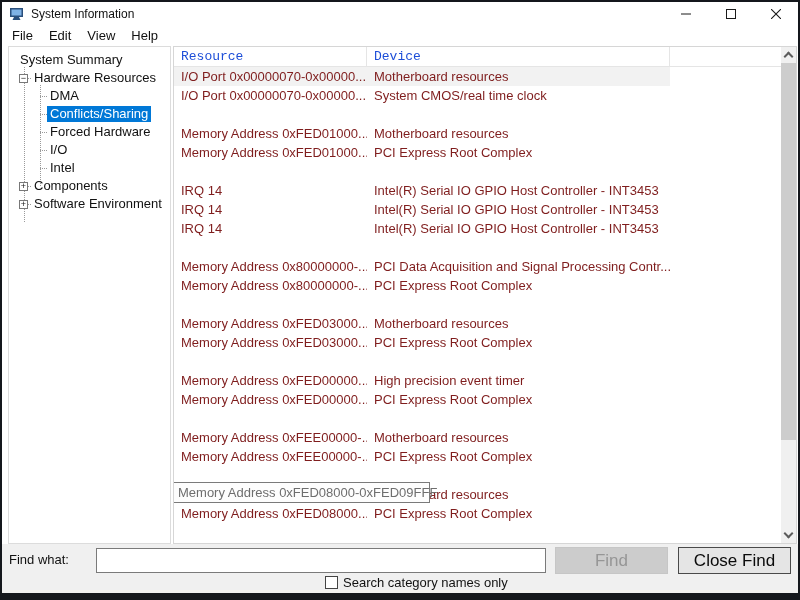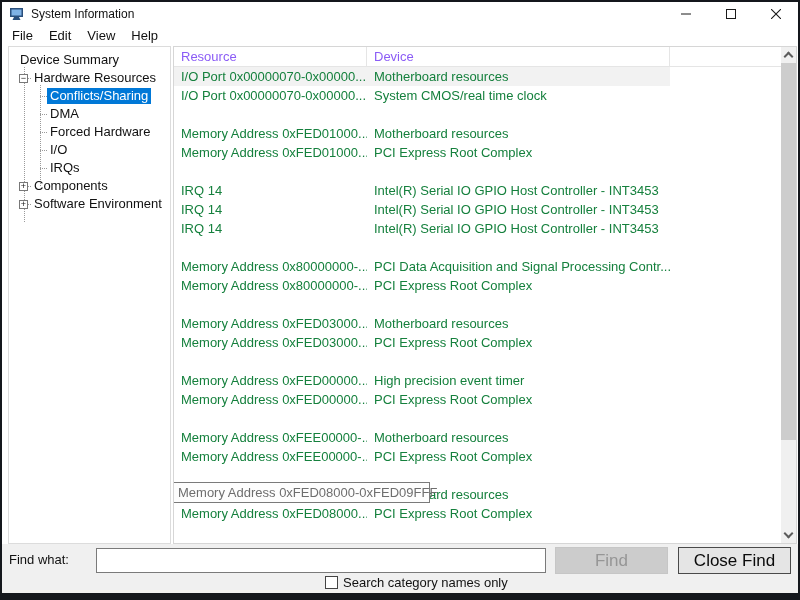--- a/index.html
+++ b/index.html
@@ -28,26 +28,26 @@
   .tree-row { position:relative; height:18px; display:flex; align-items:center; white-space:nowrap; color:#111; }
   .tree-label { padding:0 3px; line-height:16px; }
   .tree-row.selected .tree-label { background:#0078d7; color:#fff; }
   .expander { width:9px; height:9px; border:1px solid #787878; background:#fff; display:flex; align-items:center; justify-content:center; font-size:9px; line-height:7px; color:#222; flex:0 0 auto; }
   .dash { width:7px; border-top:1px dotted #9a9a9a; height:0; flex:0 0 auto; }
   
   #list-panel {
     position:absolute; left:171px; top:44px; width:624px; height:498px;
     background:#fff; border:1px solid #d6d6d6; overflow:hidden;
   }
-  #list-header { display:flex; height:20px; border-bottom:1px solid #e5e5e5; font-size:13px; color:#8b5cf6; }
+  #list-header { display:flex; height:20px; border-bottom:1px solid #e5e5e5; font-size:13px; color:#1d4ed8;font-family:Liberation Mono, monospace; }
   .hcell { display:flex; align-items:center; padding-left:7px; border-right:1px solid #e5e5e5; }
   .hcell.c1 { width:193px; }
   .hcell.c2 { width:303px; }
   #rows { position:relative; }
-  .trow { height:19px; display:flex; font-size:13px; color:#15803d; }
+  .trow { height:19px; display:flex; font-size:13px; color:#7f1d1d; }
   .trow .cells { display:flex; width:496px; }
   .trow.hl .cells { background:#f2f2f2; }
   .cell { padding-left:7px; white-space:nowrap; overflow:hidden; display:flex; align-items:center; }
   .cell.r { width:193px; }
   .cell.d { width:303px; }
   
   #tooltip {
     position:absolute; left:-1px; top:415px; width:257px; height:21px;
     background:#fdfdfd; border:1px solid #7a7a7a; display:flex; align-items:center;
     padding-left:4px; font-size:13px; color:#6e6e6e; white-space:nowrap; z-index:5;
@@ -106,46 +106,46 @@
     <span class="menu-item">View</span>
     <span class="menu-item">Help</span>
   </div>
 
   <div id="tree-panel">
     <div id="tree-inner">
       <div class="tree-vline" style="left:15px; top:20px; height:155px;"></div>
       <div class="tree-vline" style="left:31px; top:38px; height:101px;"></div>
       <div id="tree-items">
           <div class="tree-row" style="padding-left: 8px;">
-            <span class="tree-label">Device Summary</span>
+            <span class="tree-label">System Summary</span>
           </div>
           <div class="tree-row" style="padding-left: 10px;">
             <span class="expander">−</span>
             <span class="dash" style="width: 3px;"></span>
             <span class="tree-label">Hardware Resources</span>
           </div>
+          <div class="tree-row" style="padding-left: 31px;">
+            <span class="dash"></span>
+            <span class="tree-label">DMA</span>
+          </div>
           <div class="tree-row selected" style="padding-left: 31px;">
             <span class="dash"></span>
             <span class="tree-label">Conflicts/Sharing</span>
           </div>
           <div class="tree-row" style="padding-left: 31px;">
             <span class="dash"></span>
-            <span class="tree-label">DMA</span>
-          </div>
-          <div class="tree-row" style="padding-left: 31px;">
-            <span class="dash"></span>
             <span class="tree-label">Forced Hardware</span>
           </div>
           <div class="tree-row" style="padding-left: 31px;">
             <span class="dash"></span>
             <span class="tree-label">I/O</span>
           </div>
           <div class="tree-row" style="padding-left: 31px;">
             <span class="dash"></span>
-            <span class="tree-label">IRQs</span>
+            <span class="tree-label">Intel</span>
           </div>
           <div class="tree-row" style="padding-left: 10px;">
             <span class="expander">+</span>
             <span class="dash" style="width: 3px;"></span>
             <span class="tree-label">Components</span>
           </div>
           <div class="tree-row" style="padding-left: 10px;">
             <span class="expander">+</span>
             <span class="dash" style="width: 3px;"></span>
             <span class="tree-label">Software Environment</span>

